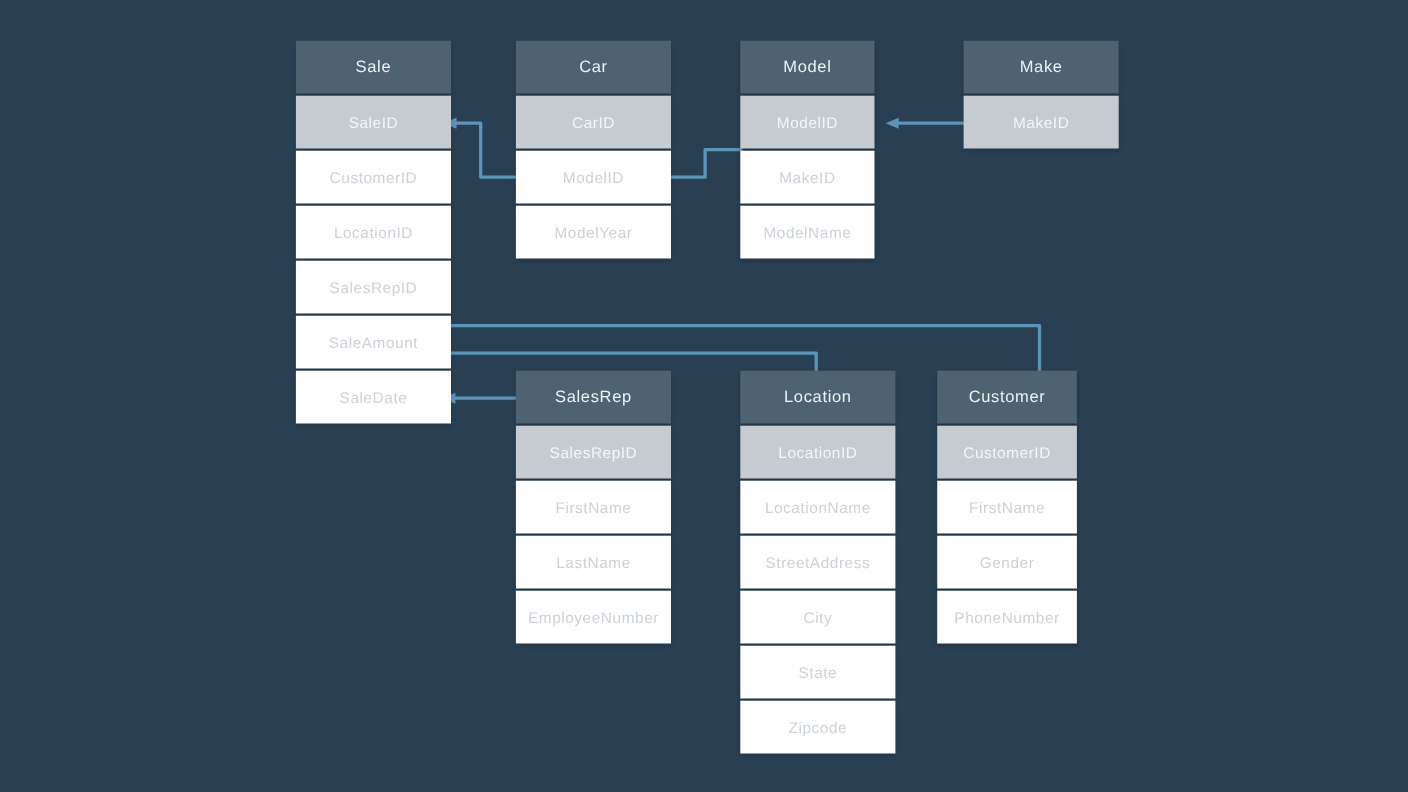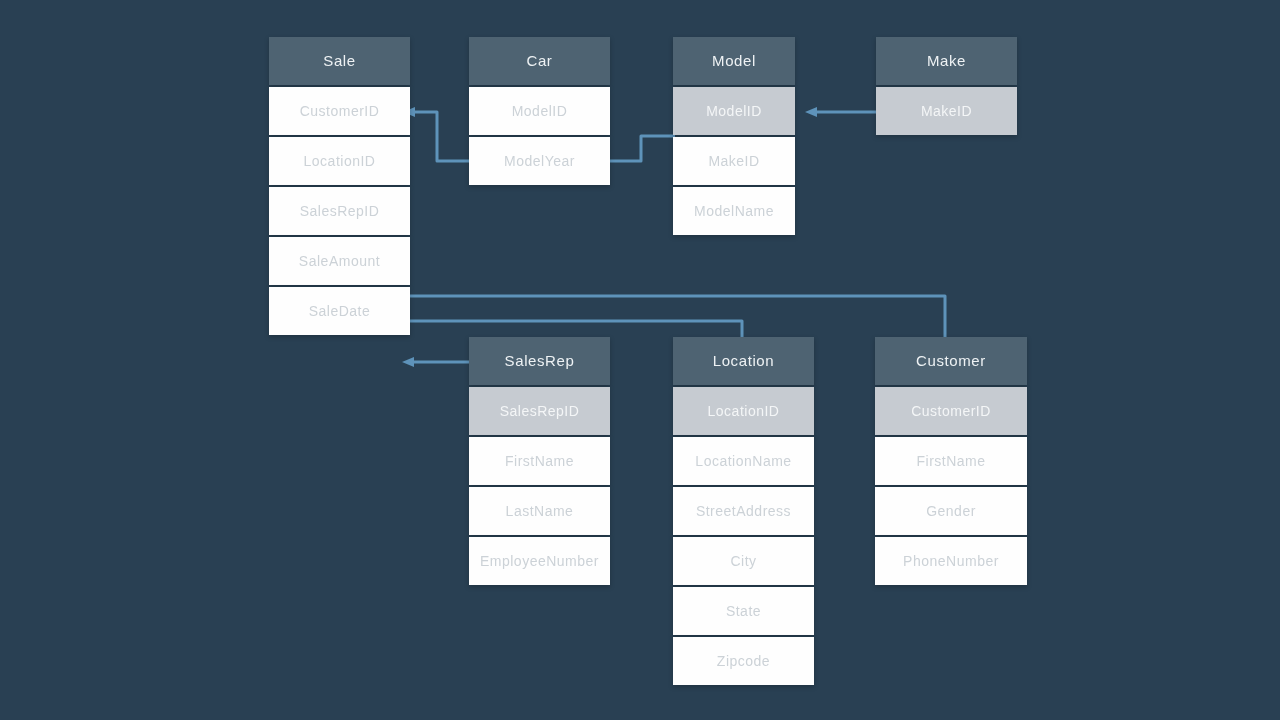--- a/index.html
+++ b/index.html
@@ -40,28 +40,30 @@
       <polyline points="609,161 641,161 641,136 675,136" fill="none" stroke="#5e93ba" stroke-width="3" stroke-linejoin="round"></polyline>
       <polyline points="877,112 812,112" fill="none" stroke="#5e93ba" stroke-width="3" stroke-linejoin="round"></polyline>
       <polygon points="805,112 817,107 817,117" fill="#5e93ba"></polygon>
       <polyline points="410,296 945,296 945,341" fill="none" stroke="#5e93ba" stroke-width="3" stroke-linejoin="round"></polyline>
       <polyline points="410,321 742,321 742,341" fill="none" stroke="#5e93ba" stroke-width="3" stroke-linejoin="round"></polyline>
       <polyline points="409,362 472,362" fill="none" stroke="#5e93ba" stroke-width="3" stroke-linejoin="round"></polyline>
       <polygon points="402,362 414,357 414,367" fill="#5e93ba"></polygon>
     </svg>
 <div class="table" style="left: 269px; top: 37px; width: 141px;">
     <div class="t-header">Sale</div>
+  <div class="t-row pk">SaleID</div>
       <div class="t-row">CustomerID</div>
       <div class="t-row">LocationID</div>
       <div class="t-row">SalesRepID</div>
       <div class="t-row">SaleAmount</div>
       <div class="t-row">SaleDate</div>
     </div>
     <div class="table" style="left: 469px; top: 37px; width: 141px;">
     <div class="t-header">Car</div>
+  <div class="t-row pk">CarID</div>
       <div class="t-row">ModelID</div>
       <div class="t-row">ModelYear</div>
     </div>
     <div class="table" style="left: 673px; top: 37px; width: 122px;">
     <div class="t-header">Model</div>
   <div class="t-row pk">ModelID</div>
       <div class="t-row">MakeID</div>
       <div class="t-row">ModelName</div>
     </div>
     <div class="table" style="left: 876px; top: 37px; width: 141px;">
@@ -77,20 +79,20 @@
     </div>
     <div class="table" style="left: 673px; top: 337px; width: 141px;">
     <div class="t-header">Location</div>
   <div class="t-row pk">LocationID</div>
       <div class="t-row">LocationName</div>
       <div class="t-row">StreetAddress</div>
       <div class="t-row">City</div>
       <div class="t-row">State</div>
       <div class="t-row">Zipcode</div>
     </div>
-    <div class="table" style="left: 875px; top: 337px; width: 152px;">
+    <div class="table" style="left: 852px; top: 337px; width: 127px;">
     <div class="t-header">Customer</div>
   <div class="t-row pk">CustomerID</div>
       <div class="t-row">FirstName</div>
       <div class="t-row">Gender</div>
       <div class="t-row">PhoneNumber</div>
     </div>
   </div>
 
 </body></html>

